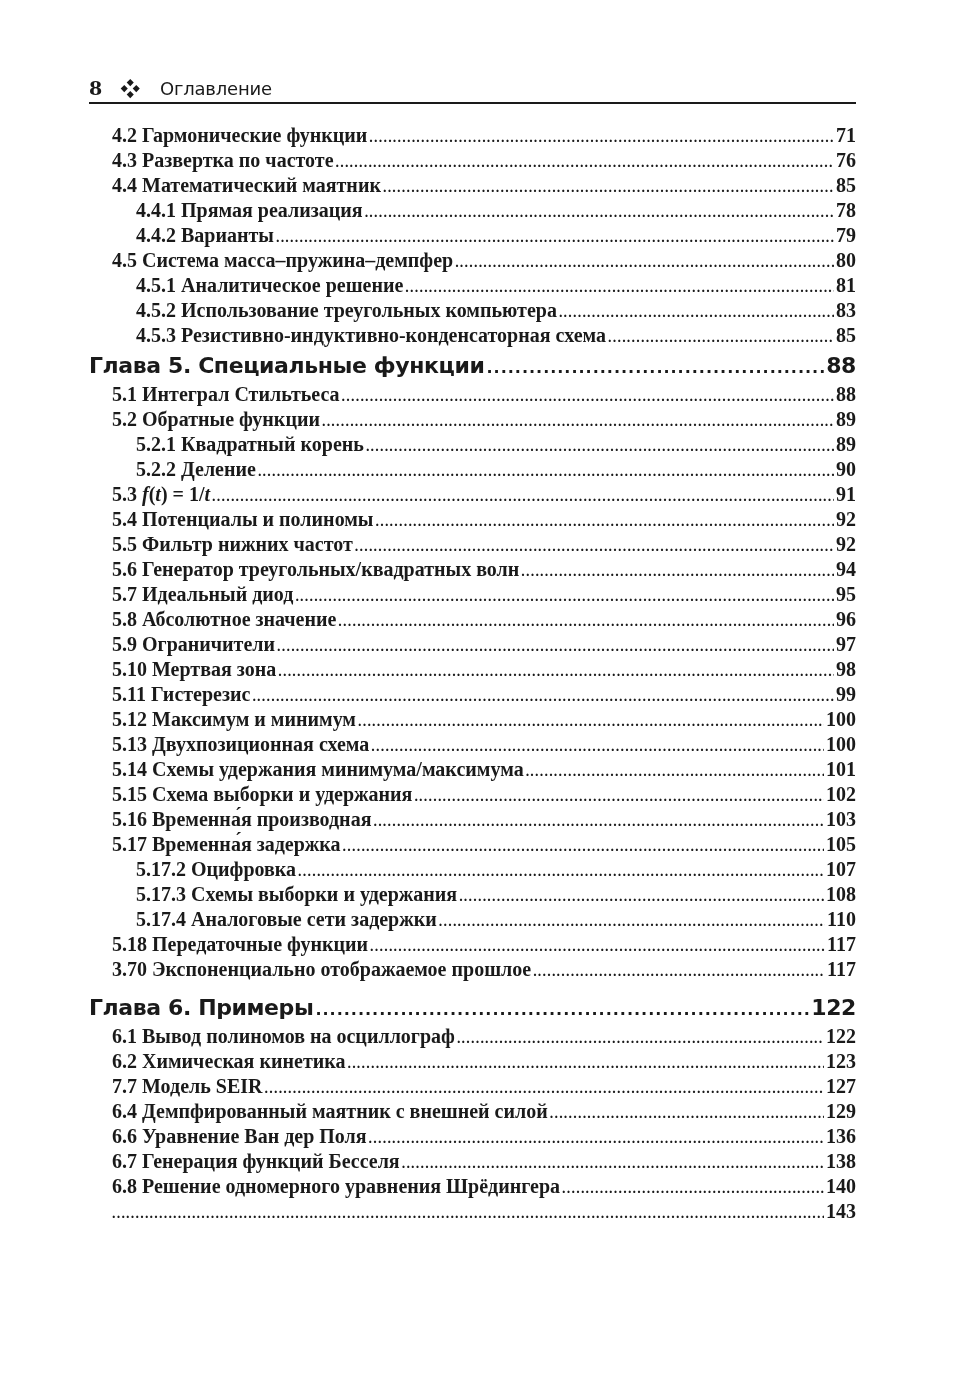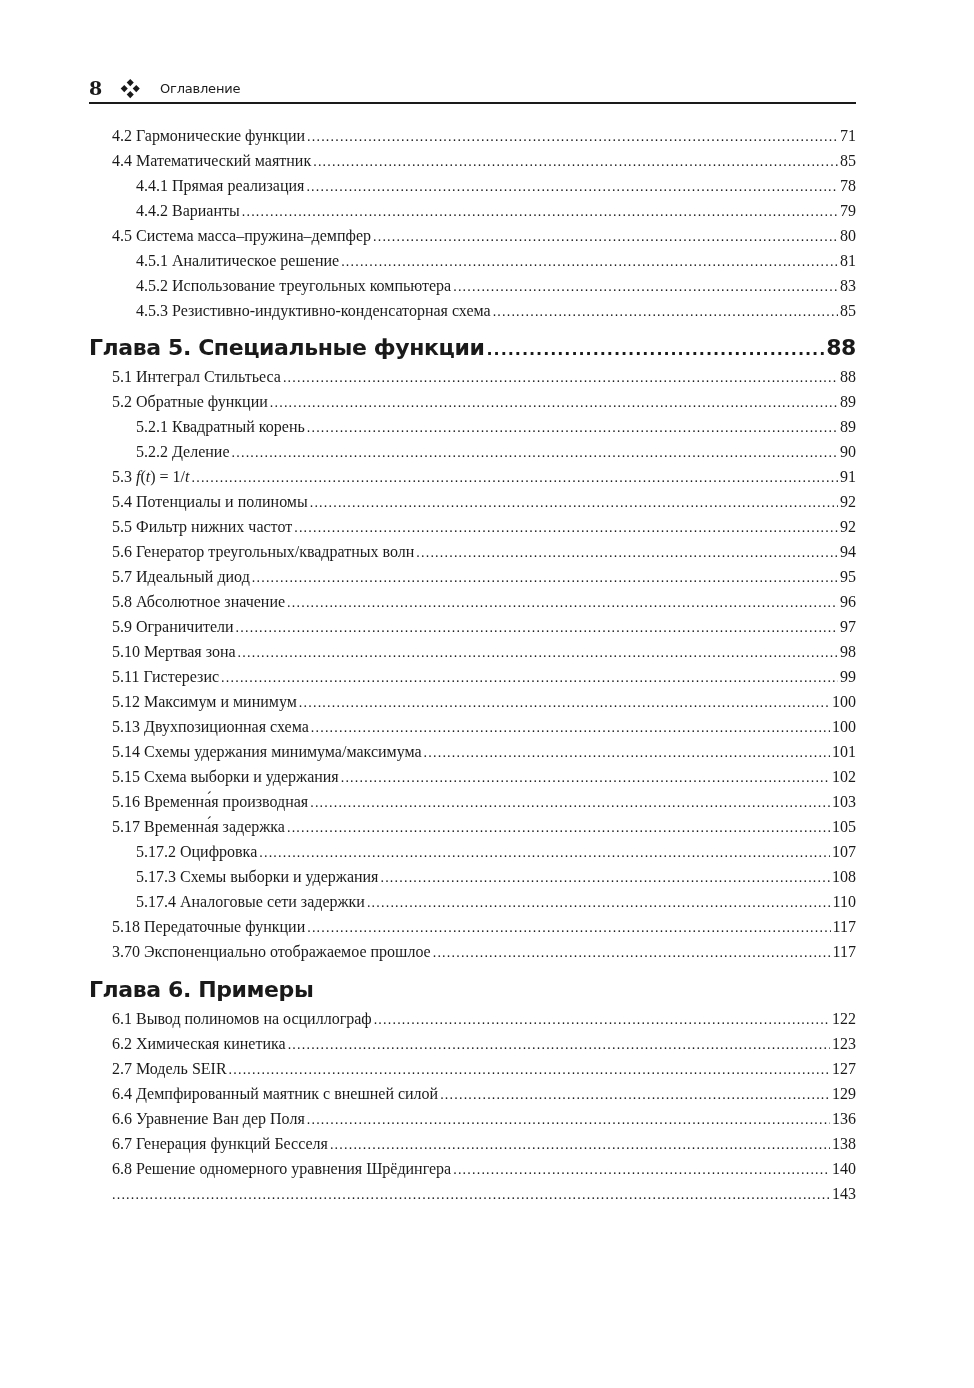--- a/index.html
+++ b/index.html
@@ -1,32 +1,32 @@
 <!DOCTYPE html>
 <html><head>
 <meta charset="utf-8">
 <style>
   html, body { margin: 0; padding: 0; background: #ffffff; }
   body { width: 974px; height: 1388px; position: relative; overflow: hidden; color: #1a1a1a; }
   .header { position: absolute; left: 89px; top: 76px; width: 767px; height: 26px; border-bottom: 2.5px solid #1a1a1a; }
   .page-num { position: absolute; left: 0; top: 0; font-family: "DejaVu Serif", serif; font-weight: bold; font-size: 19px; line-height: 24px; }
   .diamond { position: absolute; left: 33px; top: 4px; width: 16px; height: 16px; }
   .diamond span { position: absolute; width: 4.5px; height: 4.5px; background: #1a1a1a; transform: rotate(45deg); }
-  .header-title { position: absolute; left: 71px; top: 2px; font-family: "DejaVu Sans", sans-serif; font-size: 13px; line-height: 22px; letter-spacing: -0.2px; }
+  .header-title { position: absolute; left: 71px; top: 2px; font-family: "DejaVu Sans", sans-serif; font-size: 18px; line-height: 22px; letter-spacing: -0.2px; }
   .toc { position: absolute; left: 89px; top: 123px; width: 767px; }
-  .row { display: flex; align-items: baseline; font-family: "Liberation Serif", serif; font-size: 16px; height: 25px; line-height: 25px; white-space: nowrap; overflow: hidden; }
+  .row { display: flex; align-items: baseline; font-family: "Liberation Serif", serif; font-size: 20px; height: 25px; line-height: 25px; white-space: nowrap; overflow: hidden; font-weight: bold; }
   .row.l1 { padding-left: 23px; }
   .row.l2 { padding-left: 47px; }
   .row .title { flex: 0 0 auto; padding-right: 2px; }
   .row .leader { flex: 1 1 auto; overflow: hidden; font-size: 14px; letter-spacing: 1.2px; color: #1a1a1a; }
   .row .leader::before { content: "........................................................................................................................................................................................................................"; }
   .row .pg { flex: 0 0 auto; padding-left: 2px; }
-  .row.chapter { font-family: "DejaVu Sans", sans-serif; font-weight: bold; font-size: 22px; height: 32px; line-height: 32px; margin-top: 9px; letter-spacing: -0.4px; }
+  .row.chapter { font-family: "DejaVu Sans", sans-serif; font-weight: bold; font-size: 22px; height: 32px; line-height: 32px; margin-top: 2px; letter-spacing: -0.4px; }
   .row.chapter .leader { font-size: 16px; letter-spacing: 1px; font-weight: bold; }
-  .row.chapter.spaced { margin-top: 10px; flex-direction: column; }
+  .row.chapter.spaced { margin-top: 10px; }
   i.it { font-style: italic; }
 </style>
 </head>
 <body>
 
 <div class="header">
   <span class="page-num">8</span>
   <span class="diamond">
     <span style="left:5.75px;top:0px;"></span>
     <span style="left:0px;top:5.75px;"></span>
@@ -36,20 +36,25 @@
   <span class="header-title">Оглавление</span>
 </div>
 
 <div class="toc" id="toc">
     <div class="row l1">
       <span class="title">4.2 Гармонические функции</span>
       <span class="leader"></span>
       <span class="pg">71</span>
     </div>
     <div class="row l1">
+      <span class="title">4.3 Развертка по частоте</span>
+      <span class="leader"></span>
+      <span class="pg">76</span>
+    </div>
+    <div class="row l1">
       <span class="title">4.4 Математический маятник</span>
       <span class="leader"></span>
       <span class="pg">85</span>
     </div>
     <div class="row l2">
       <span class="title">4.4.1 Прямая реализация</span>
       <span class="leader"></span>
       <span class="pg">78</span>
     </div>
     <div class="row l2">
@@ -211,21 +216,21 @@
       <span class="title">6.1 Вывод полиномов на осциллограф</span>
       <span class="leader"></span>
       <span class="pg">122</span>
     </div>
     <div class="row l1">
       <span class="title">6.2 Химическая кинетика</span>
       <span class="leader"></span>
       <span class="pg">123</span>
     </div>
     <div class="row l1">
-      <span class="title">2.7 Модель SEIR</span>
+      <span class="title">7.7 Модель SEIR</span>
       <span class="leader"></span>
       <span class="pg">127</span>
     </div>
     <div class="row l1">
       <span class="title">6.4 Демпфированный маятник с внешней силой</span>
       <span class="leader"></span>
       <span class="pg">129</span>
     </div>
     <div class="row l1">
       <span class="title">6.6 Уравнение Ван дер Поля</span>

